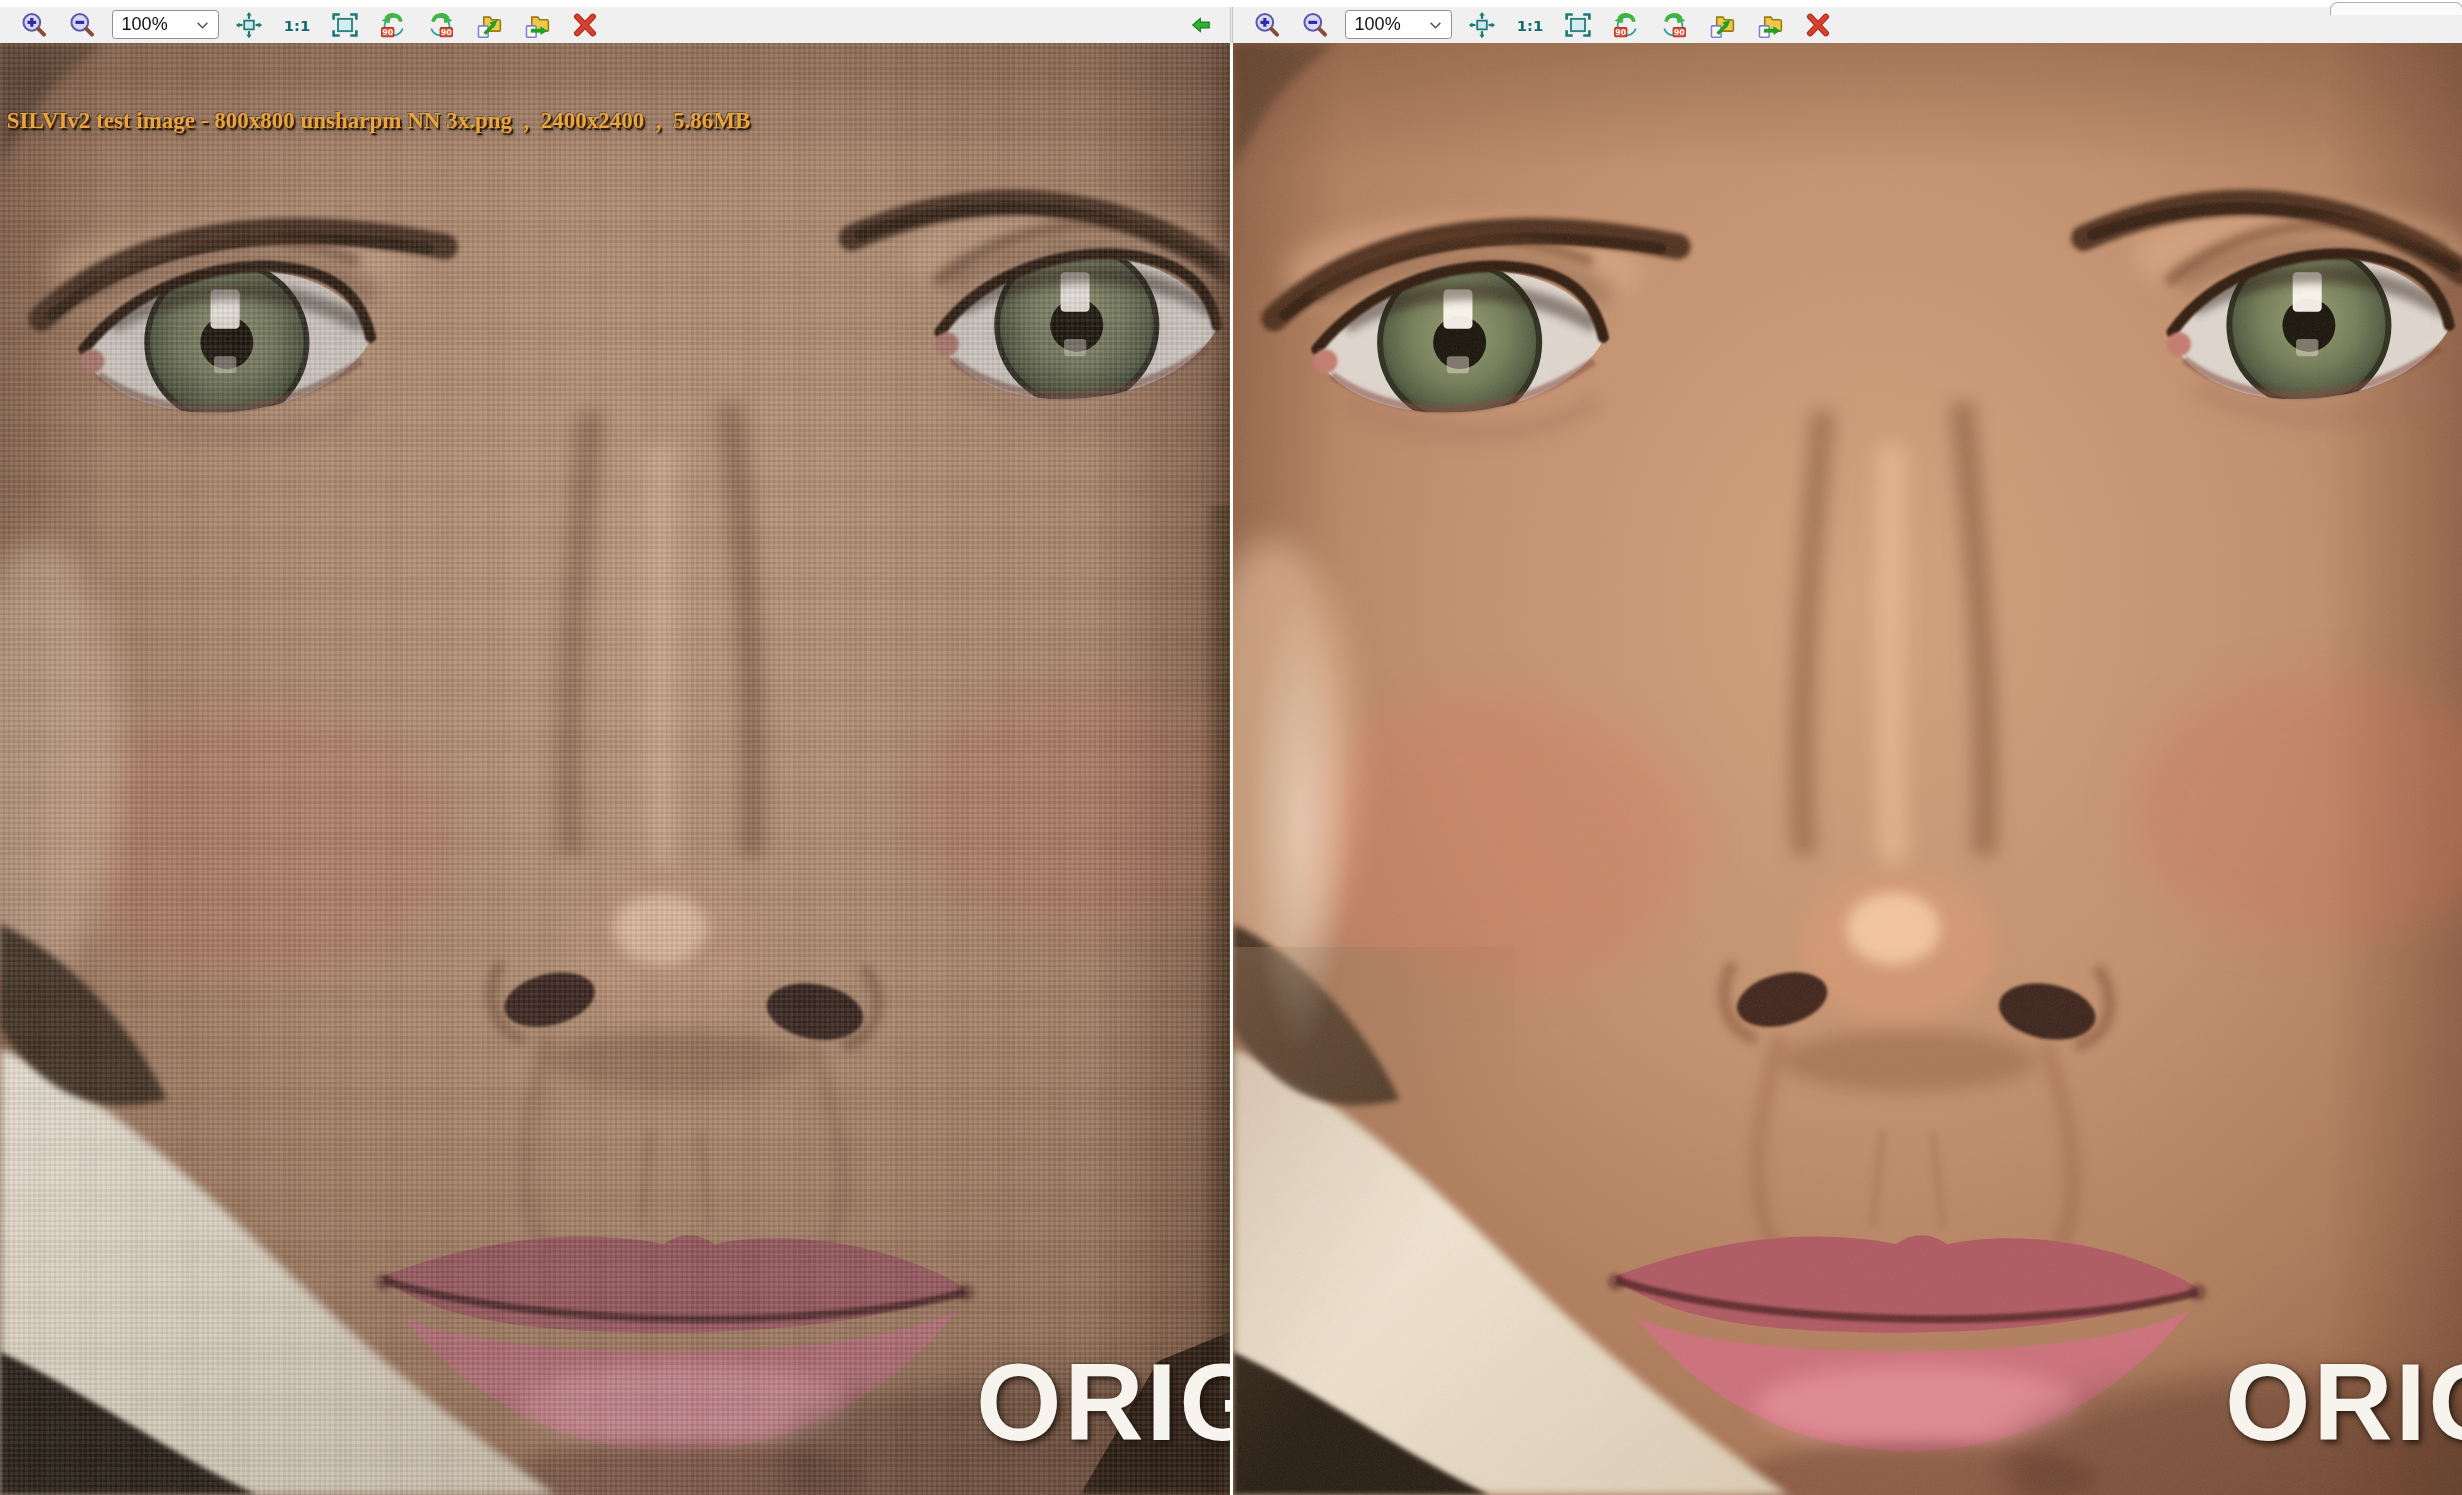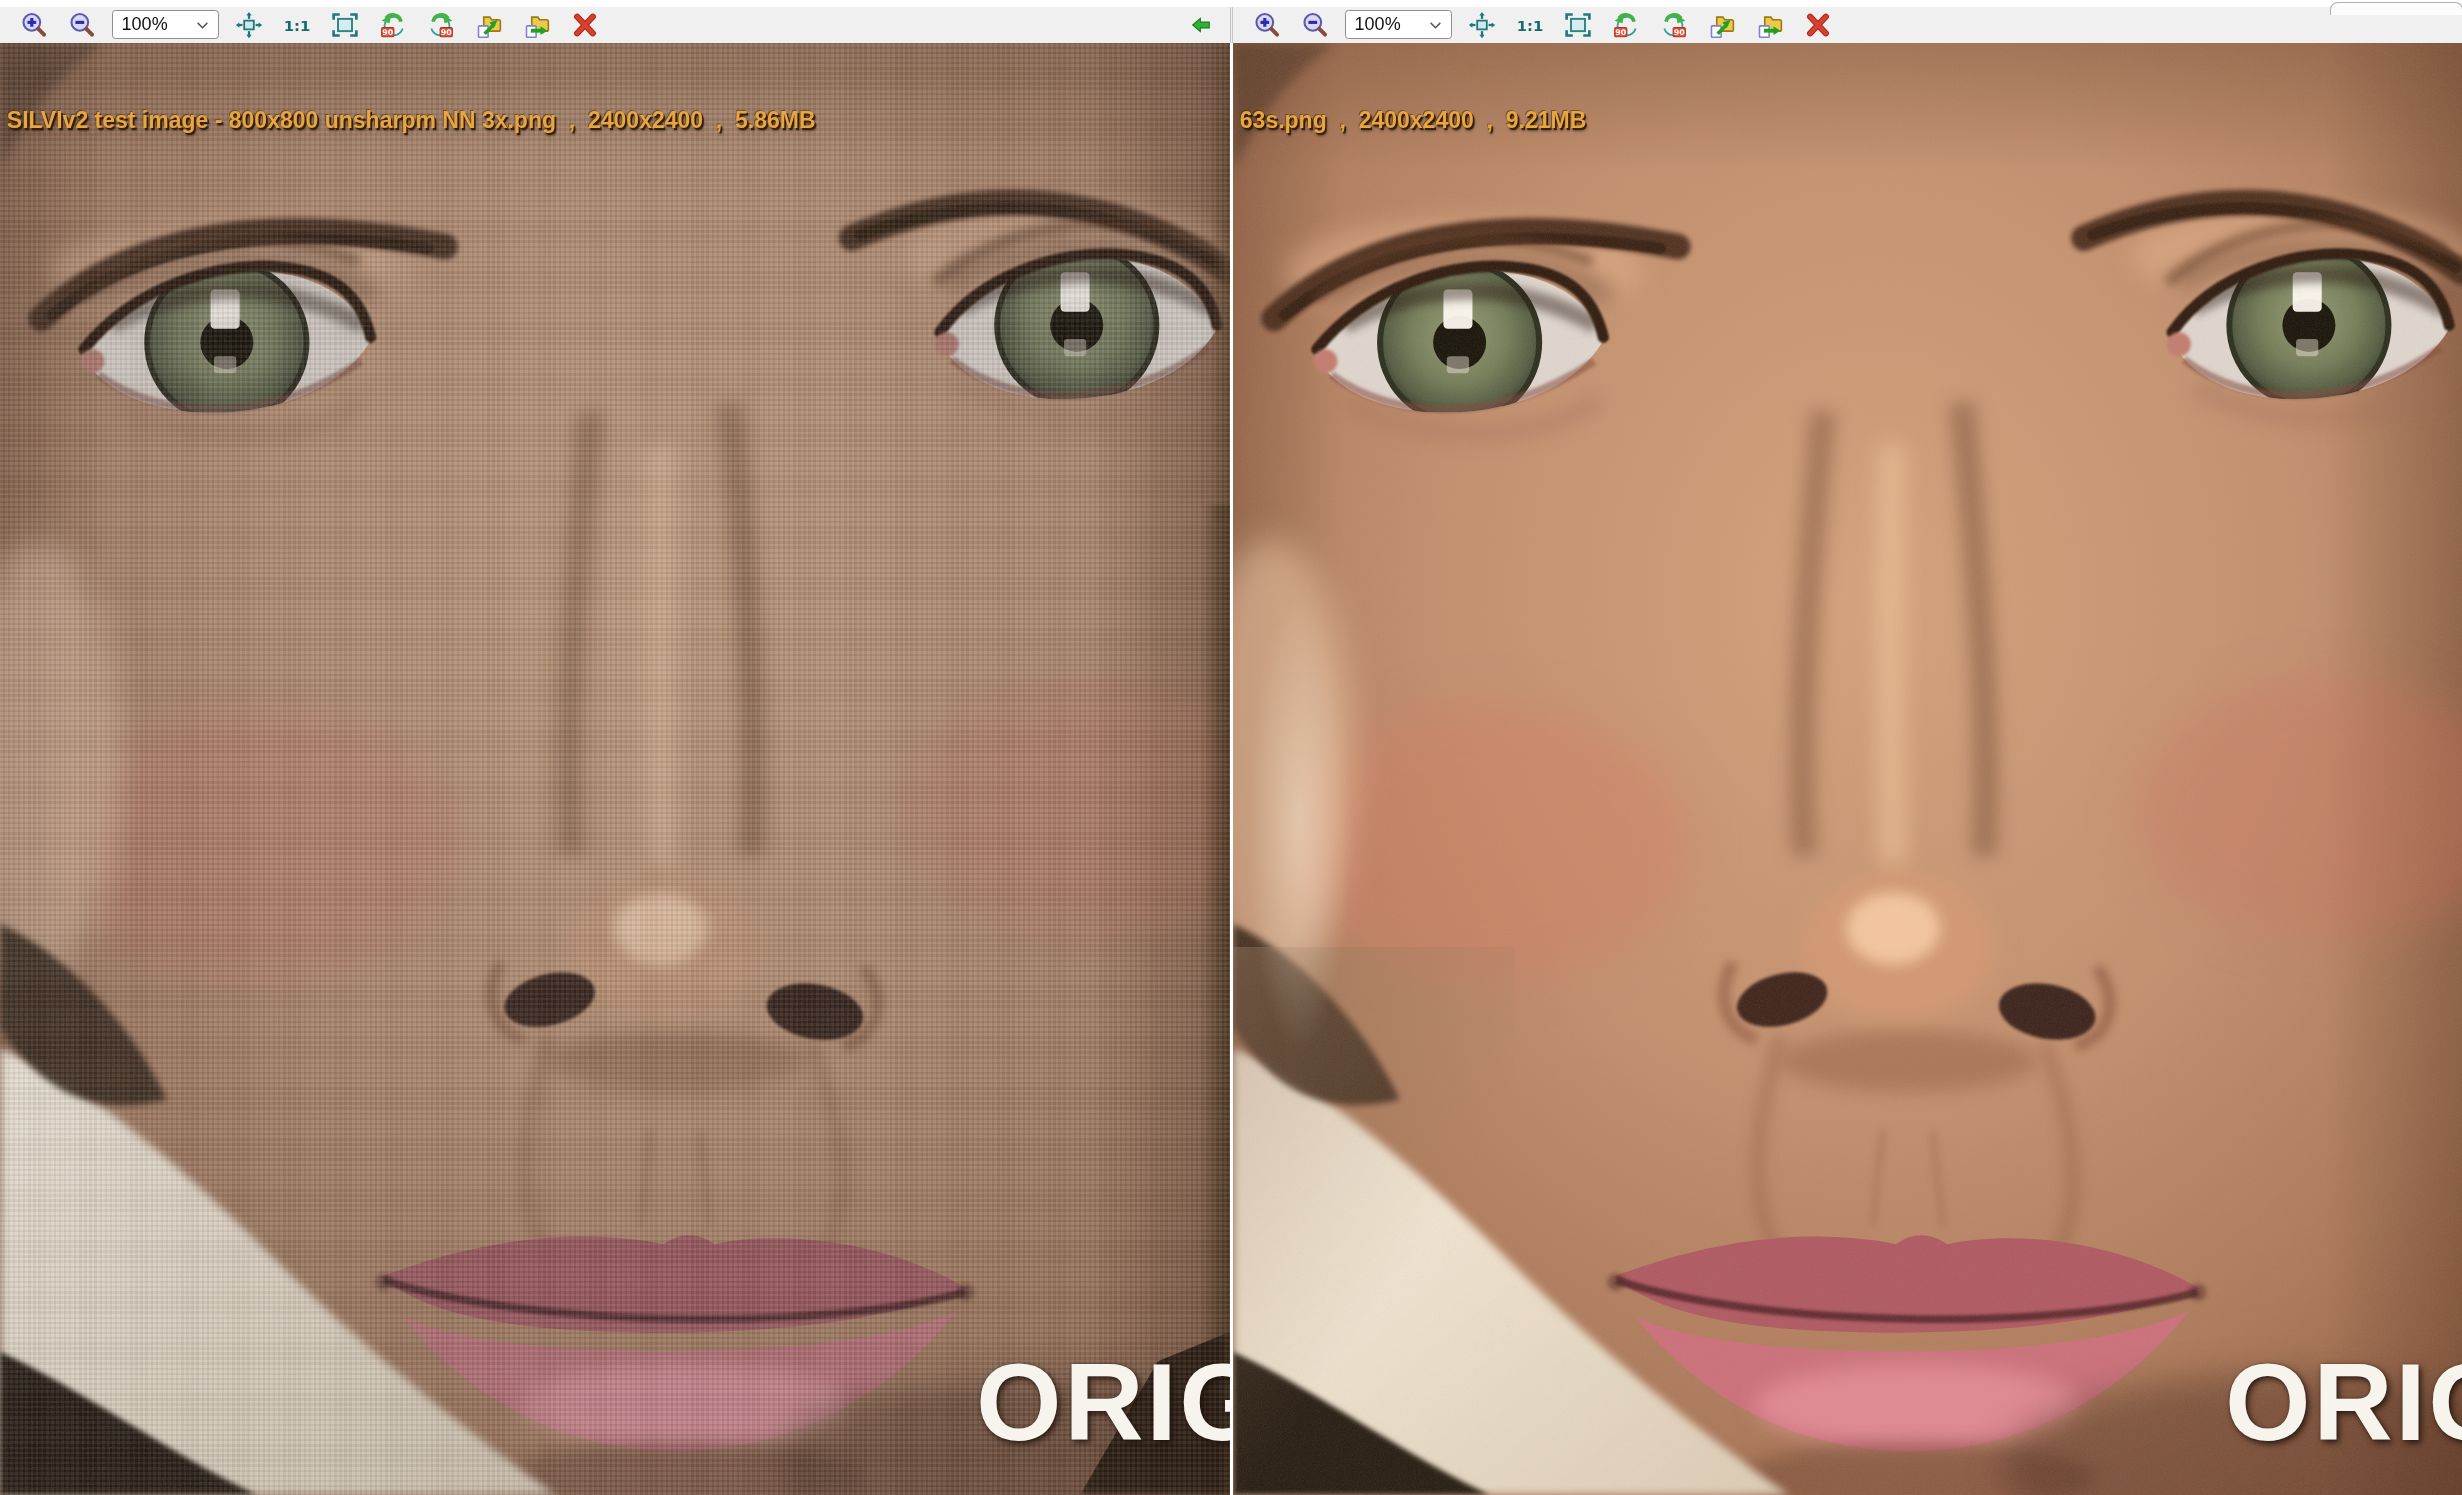--- a/index.html
+++ b/index.html
@@ -45,21 +45,21 @@
   .lp-br-wedge{position:absolute;right:0;bottom:0;width:150px;height:163px;background:#281c12;
       clip-path:polygon(100% 0,100% 100%,0 100%,52% 18%);filter:blur(4.3px);opacity:0.96;}
   .rp-corner-mute{position:absolute;left:0;bottom:0;width:282px;height:548px;
       background:linear-gradient(125deg, rgba(150,120,95,0.45), rgba(150,120,95,0) 60%);
       pointer-events:none;}
   .rp-jaw-glint{position:absolute;left:15.4px;top:548px;width:103px;height:462px;
       background:radial-gradient(closest-side, rgba(244,230,210,0.5), rgba(244,230,210,0));
       filter:blur(3.4px);pointer-events:none;}
 
   .title-overlay{position:absolute;left:6.8px;top:5.1px;z-index:3;
-      font-family:Liberation Sans, sans-serif;font-weight:bold;font-size:23px;line-height:29px;
+      font-family:Liberation Serif, serif;font-weight:bold;font-size:23px;line-height:29px;
       color:#e9a53e;white-space:pre;
       text-shadow:1.7px 1.7px 0 rgba(48,28,10,0.9), -0.9px -0.9px 0 rgba(48,28,10,0.45), 1.7px 2.6px 2.6px rgba(30,18,6,0.6);}
   .watermark{position:absolute;top:1303px;z-index:3;font-family:"Liberation Sans",sans-serif;
       font-weight:bold;font-size:110px;line-height:111px;letter-spacing:2.6px;color:#f7f4ee;
       text-shadow:2.6px 3.4px 6px rgba(28,17,9,0.85), 0 0 1.7px rgba(40,24,12,0.6);text-align:right;}
   .pane.left .watermark{left:976px;}
   .pane.right .watermark{left:992px;}
 </style>
 </head>
 <body>
@@ -402,18 +402,17 @@
         </svg>
       </button>
   </div>
   <div class="imagearea">
     <svg class="face" viewBox="0 0 1437 1697" preserveAspectRatio="none">
         <use href="#face-art"></use>
       </svg>
     <div class="rp-corner-mute"></div>
     <div class="rp-jaw-glint"></div>
     <div class="title-overlay">
-      <div>63s.png  ,  2400x2400  ,  9.21MB</div>
     </div>
     <div class="watermark">ORIG</div>
   </div>
 </div>
 
 
 </body></html>

